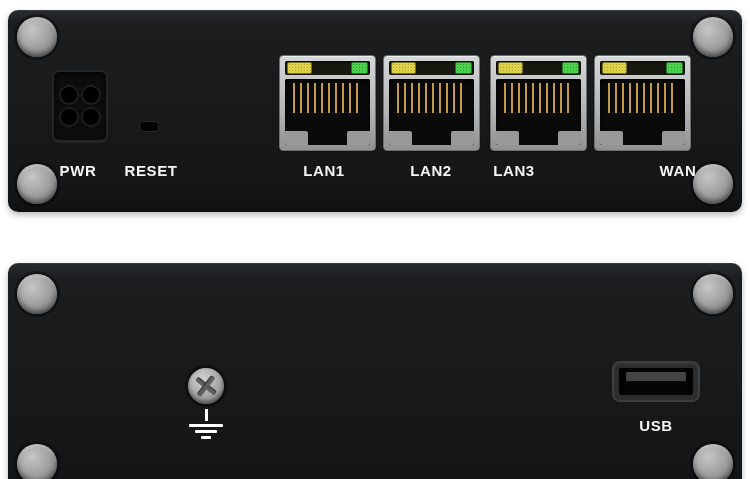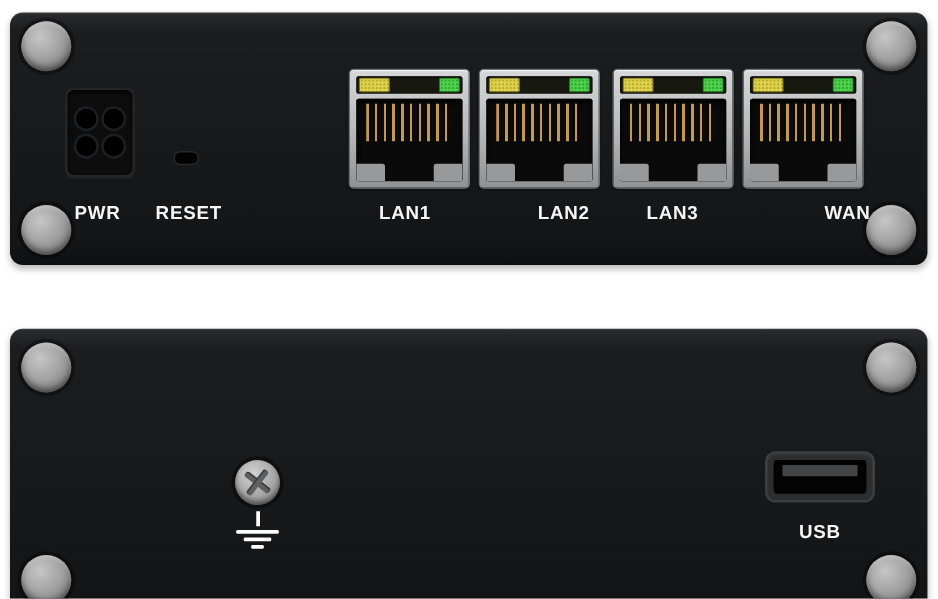--- a/index.html
+++ b/index.html
@@ -158,22 +158,22 @@
       <div class="jack">
         <div class="pins"></div>
         <div class="step l"></div>
         <div class="step r"></div>
       </div>
     </div>
 
     <div class="lbl" style="left:70px">PWR</div>
     <div class="lbl" style="left:143px">RESET</div>
     <div class="lbl" style="left:316px">LAN1</div>
-    <div class="lbl" style="left:443px">LAN2</div>
-    <div class="lbl" style="left:530px">LAN3</div>
+    <div class="lbl" style="left:423px">LAN2</div>
+    <div class="lbl" style="left:506px">LAN3</div>
     <div class="lbl" style="left:670px">WAN</div>
   </div>
 
   <div class="panel rear">
     <div class="screw tl"></div>
     <div class="screw tr"></div>
     <div class="screw bl"></div>
     <div class="screw br"></div>
 
     <div class="gscrew">

